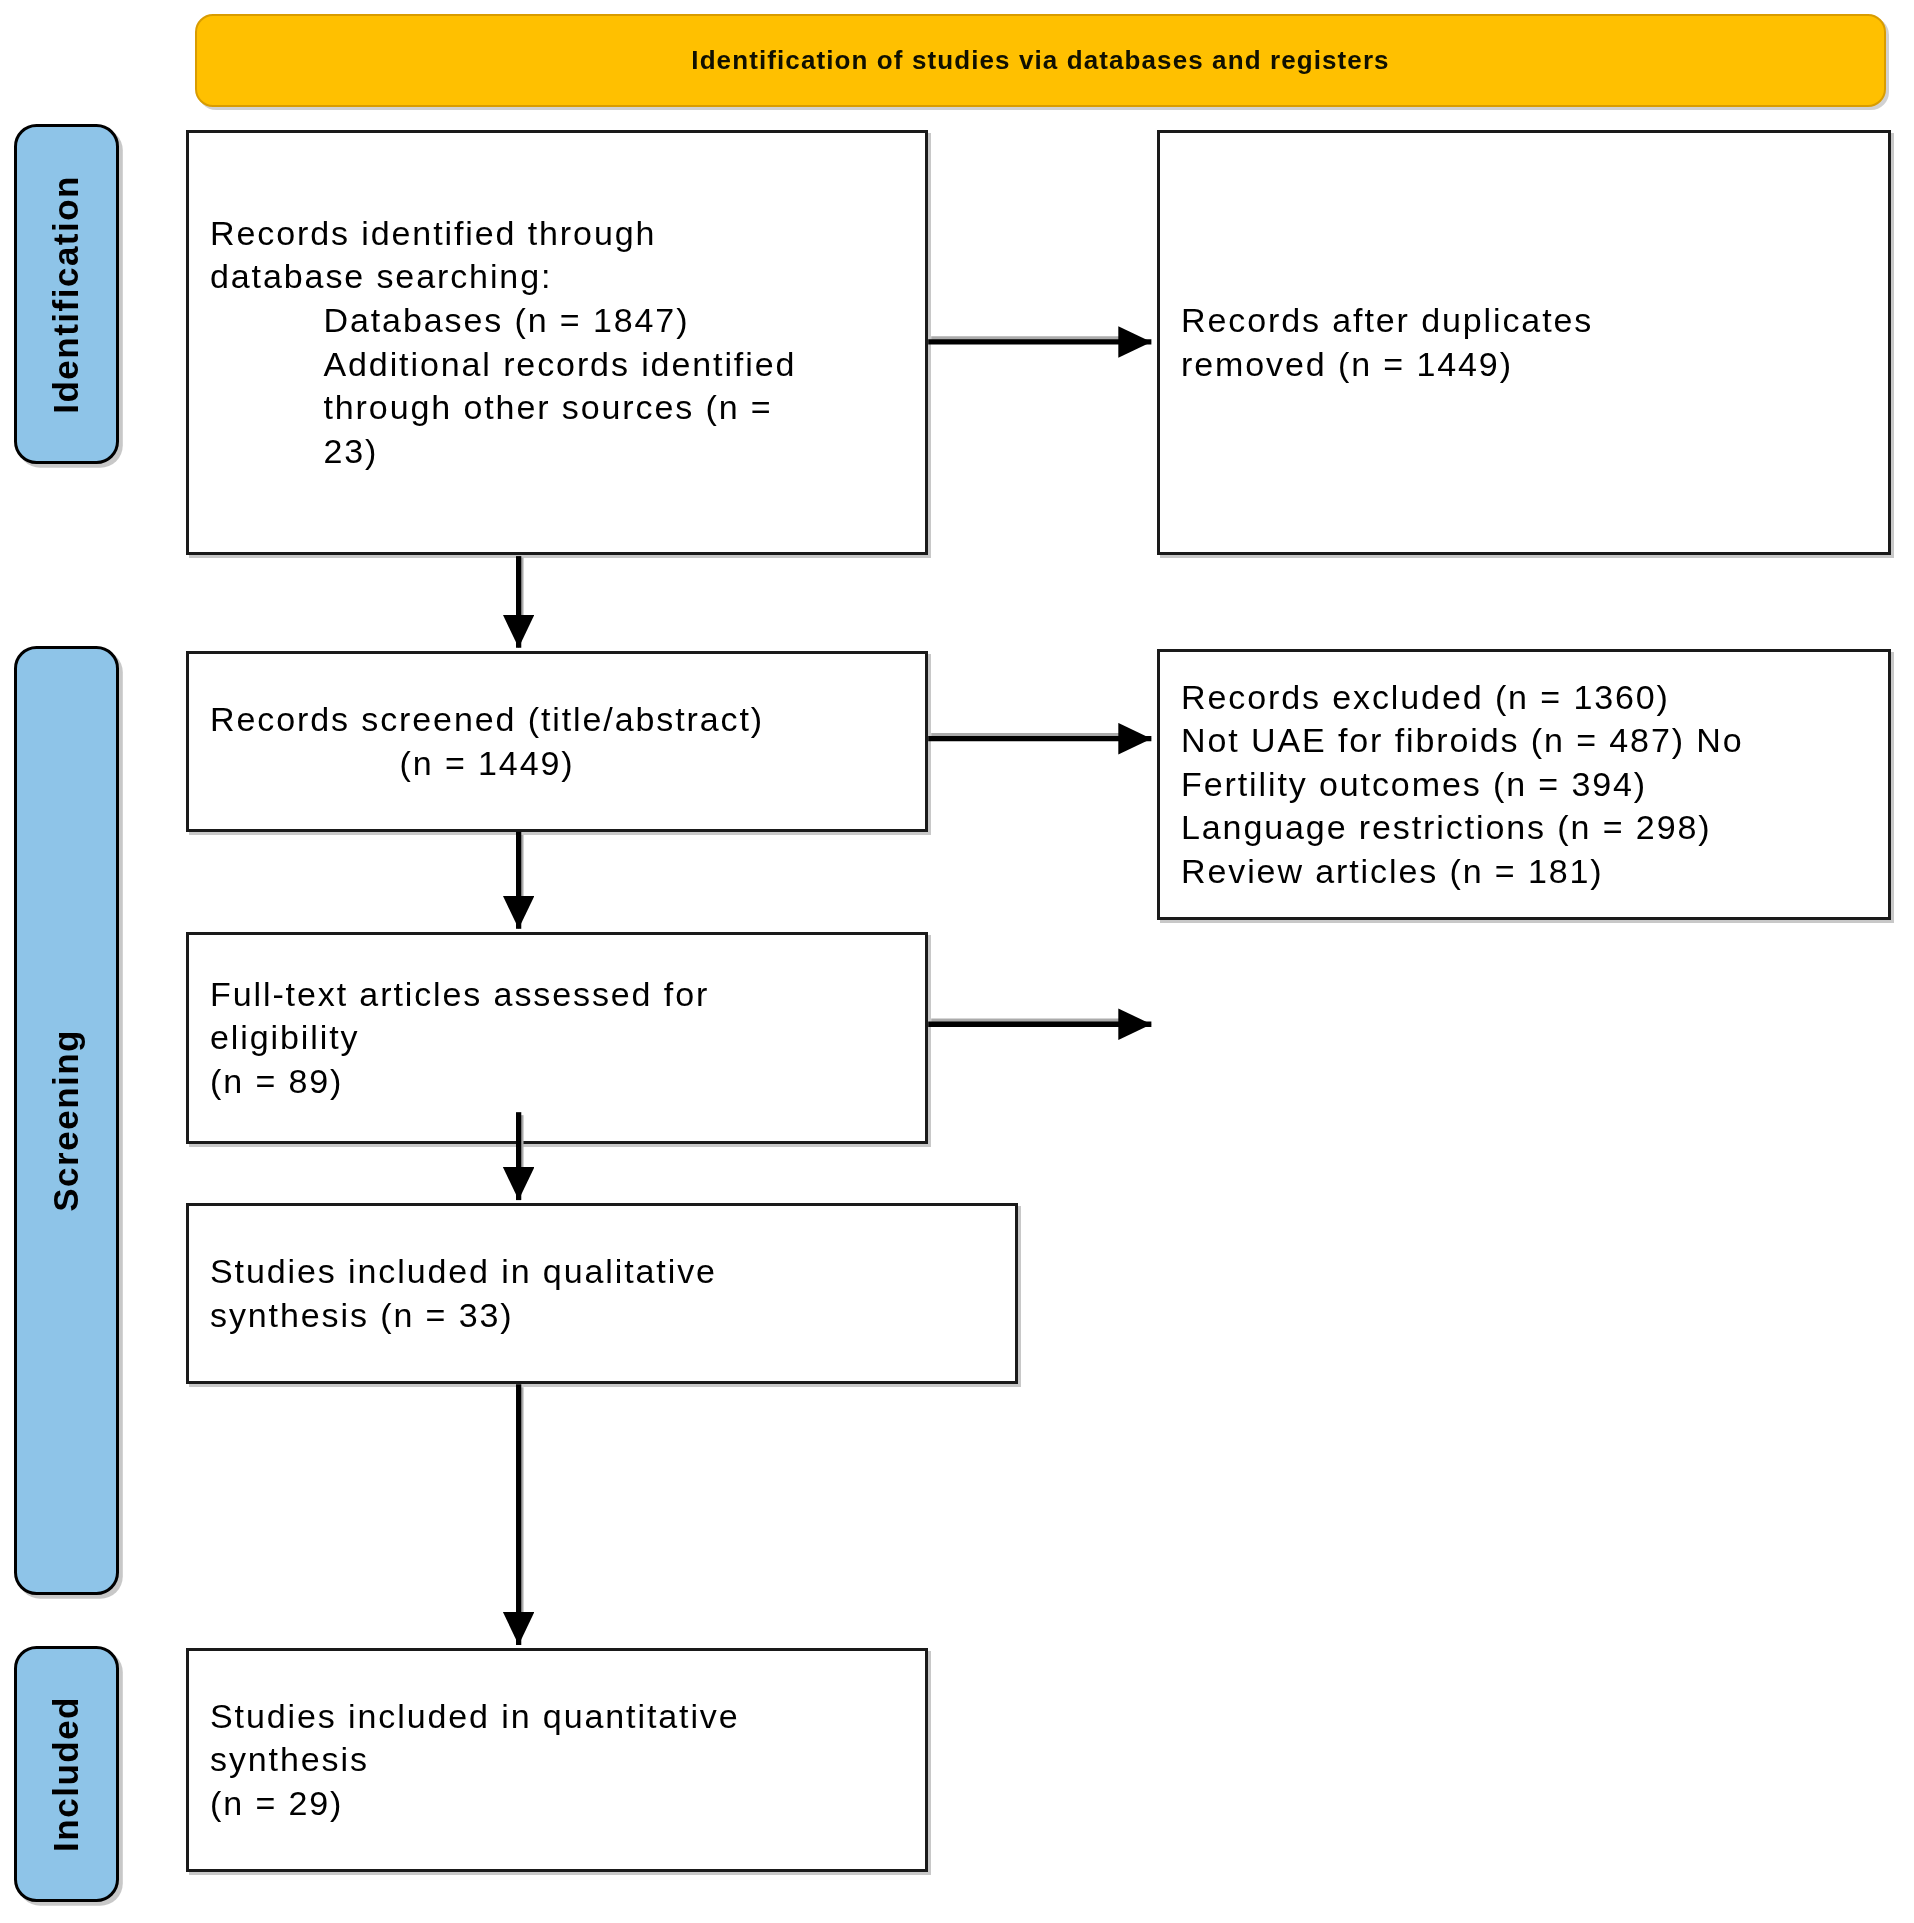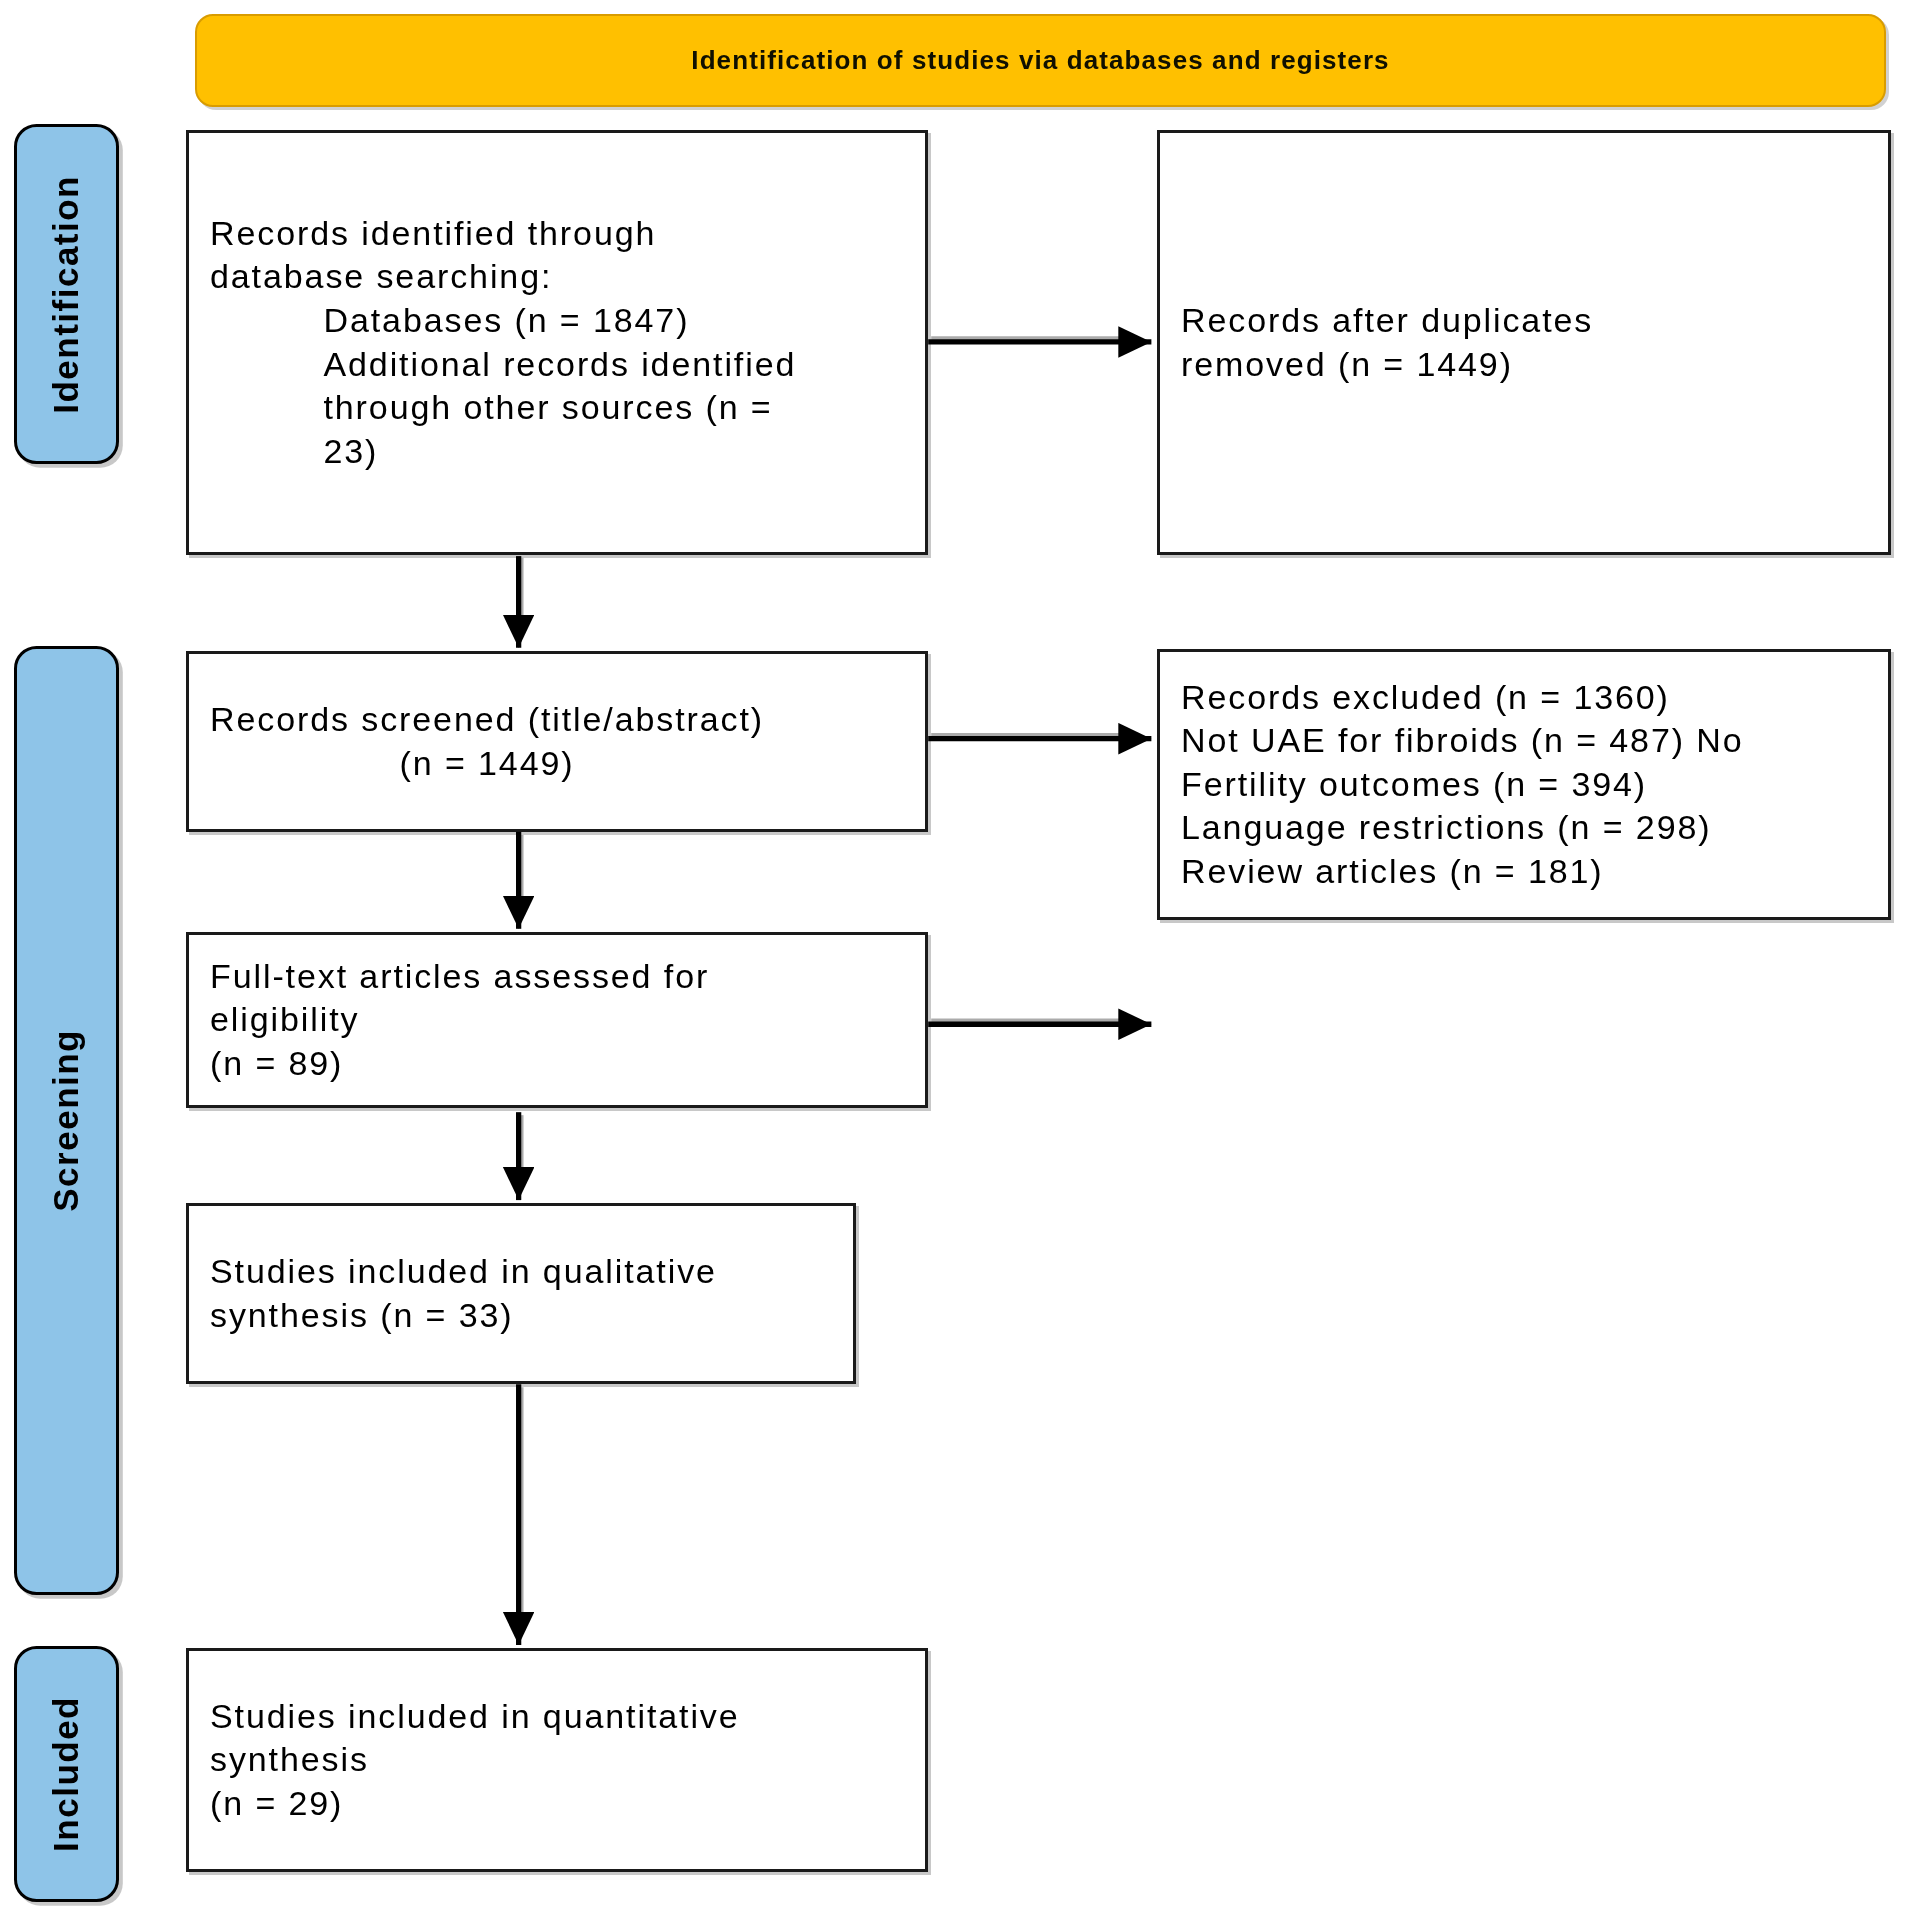--- a/index.html
+++ b/index.html
@@ -60,23 +60,23 @@
   }
   .fbox .btext{
     white-space:pre-wrap;
     font-size:34px;line-height:1.28;letter-spacing:1.9px;color:#000;
     padding:13.5px 13.5px 13.5px 21px;
   }
   .box-identified{left:186px;top:130px;width:742px;height:425px;}
   .box-duplicates{left:1157px;top:130px;width:734px;height:425px;}
   .box-screened{left:186px;top:651px;width:742px;height:181px;text-align:center;}
   .box-records-excluded{left:1157px;top:649px;width:734px;height:271px;}
-  .box-fulltext{left:186px;top:932px;width:742px;height:176px;}
+  .box-fulltext{left:186px;top:932px;width:742px;height:212px;}
   .box-fulltext-excluded{left:1157px;top:936px;width:734px;height:268px;}
-  .box-qualitative{left:186px;top:1203px;width:670px;height:181px;}
+  .box-qualitative{left:186px;top:1203px;width:832px;height:181px;}
   .box-quantitative{left:186px;top:1648px;width:742px;height:224px;}
   .arrow-layer{position:absolute;left:0;top:0;width:1915px;height:1923px;pointer-events:none;}
 </style>
 </head>
 <body>
 
 <div class="canvas">
 
   <div class="flow-header">
     <div class="title">Identification of studies via databases and registers</div>

